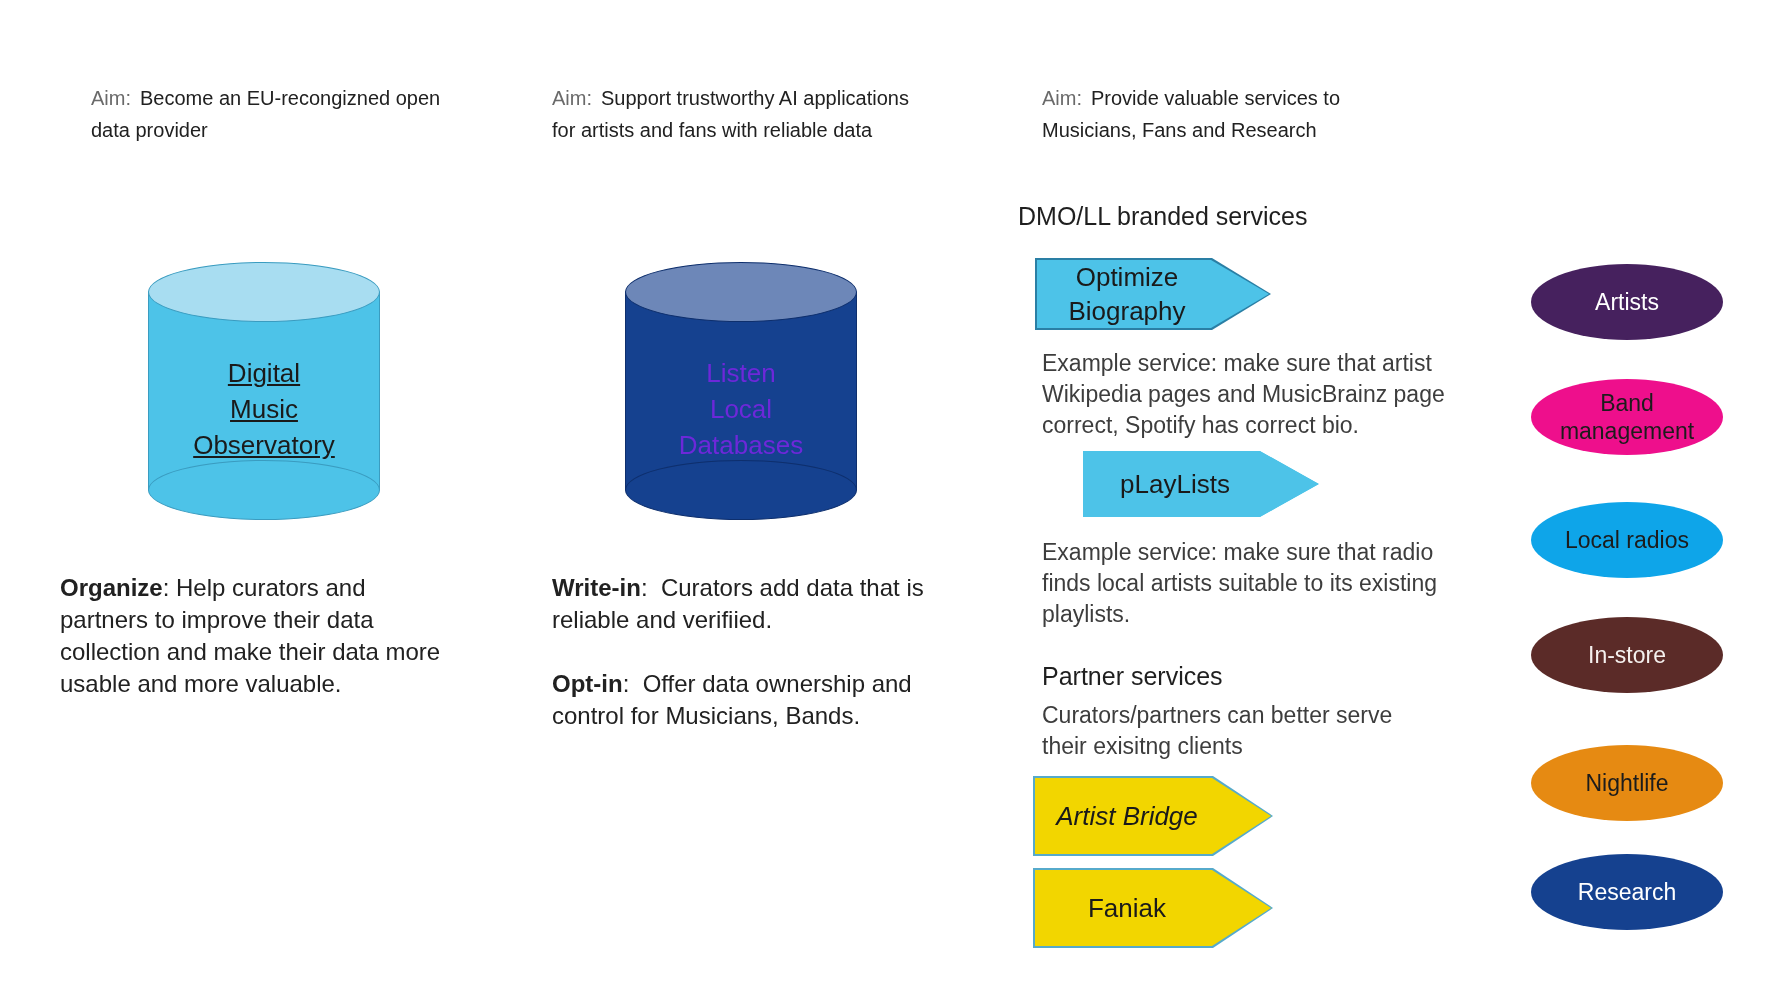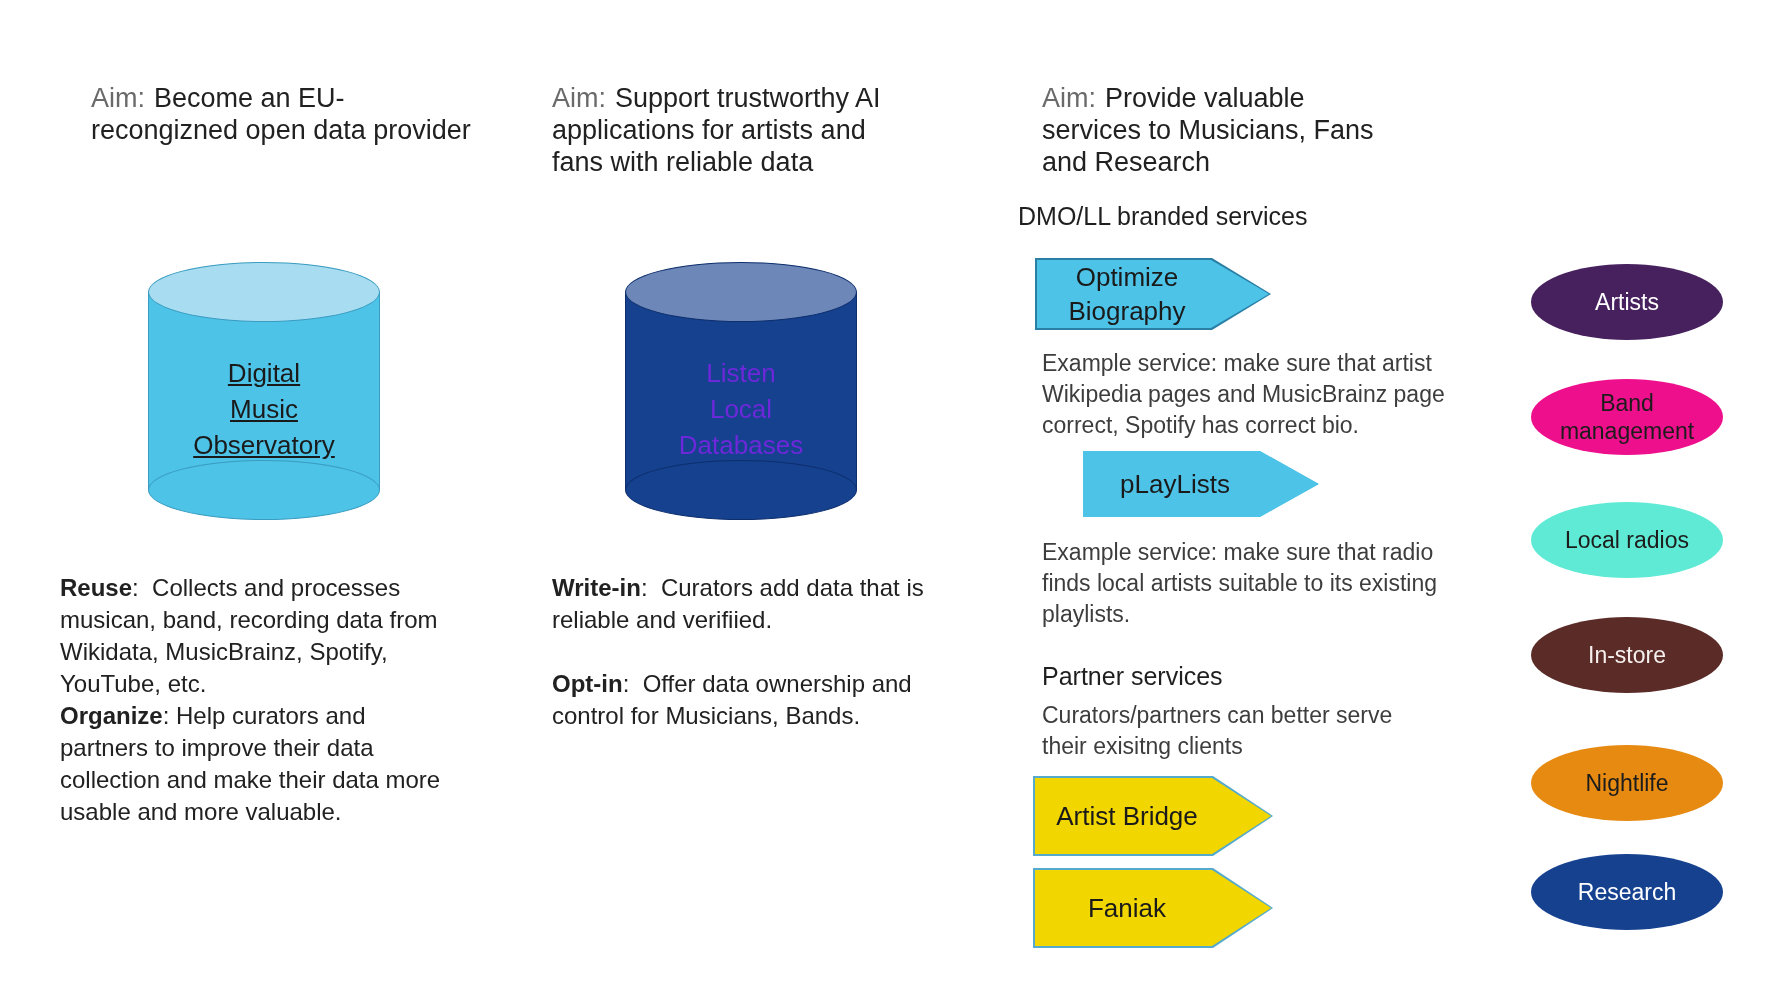--- a/index.html
+++ b/index.html
@@ -6,21 +6,21 @@
   html, body { background: #ffffff; }
   body {
     width: 1792px; height: 1008px;
     position: relative; overflow: hidden;
     font-family: "Liberation Sans", sans-serif;
     color: #212121;
   }
   .abs { position: absolute; }
 
   
-  .aim { font-size: 27px; line-height: 32px; font-weight: 500; color: #212121; }
+  .aim { font-size: 20px; line-height: 32px; font-weight: 500; color: #212121; }
   .aim-label { color: #6a6a6a; font-weight: 400; margin-right: 9px; }
 
   
   .cylinder { width: 232px; height: 258px; }
   .cyl-bottom { position: absolute; left: 0; bottom: 0; width: 232px; height: 60px;
     border-radius: 50%; border: 1px solid; }
   .cyl-body { position: absolute; left: 0; top: 30px; width: 232px; height: 198px;
     border-left: 1px solid; border-right: 1px solid; }
   .cyl-top { position: absolute; left: 0; top: 0; width: 232px; height: 60px;
     border-radius: 50%; border: 1px solid; }
@@ -63,21 +63,20 @@
 <div class="abs cylinder" style="left:148px; top:262px;">
   <div class="cyl-body" style="background: rgb(77, 195, 232); border-color: rgb(58, 156, 192);"></div>
   <div class="cyl-bottom" style="background: rgb(77, 195, 232); border-color: rgb(58, 156, 192);"></div>
   <div class="cyl-top" style="background: rgb(168, 221, 241); border-color: rgb(58, 156, 192);"></div>
   <div class="cyl-label" style="color: rgb(26, 26, 26); text-decoration: underline;">Digital
 Music
 Observatory</div>
 </div>
 
 <div class="abs bodytext" style="left:60px; top:572px; width:396px;">
-  <p><span class="run-label">Reuse</span><span class="run-text">:  Collects and processes musican, band, recording data from Wikidata, MusicBrainz, Spotify, YouTube, etc.</span></p>
   <p><span class="run-label">Organize</span><span class="run-text">: Help curators and partners to improve their data collection and make their data more usable and more valuable.</span></p>
 </div>
 
 <div class="abs aim" style="left:552px; top:82px; width:368px;">
   <span class="aim-label">Aim:</span><span>Support trustworthy AI applications for artists and fans with reliable data</span>
 </div>
 
 <div class="abs cylinder" style="left:625px; top:262px;">
   <div class="cyl-body" style="background: rgb(21, 65, 143); border-color: rgb(14, 47, 109);"></div>
   <div class="cyl-bottom" style="background: rgb(21, 65, 143); border-color: rgb(14, 47, 109);"></div>
@@ -108,31 +107,31 @@
 <div class="arrow flat" style="left: 1035px; top: 451px; width: 236px; height: 66px; background: rgb(77, 195, 232); margin-left: 48px;">
   <div class="arrow-inner" style="background: rgb(77, 195, 232);">pLayLists</div>
 </div>
 
 <div class="abs desc" style="left:1042px; top:537px; width:420px;">Example service: make sure that radio finds local artists suitable to its existing playlists.</div>
 
 <div class="abs section-heading" style="left:1042px; top:660px;">Partner services</div>
 
 <div class="abs desc" style="left:1042px; top:700px; width:390px;">Curators/partners can better serve their exisitng clients</div>
 
-<div class="arrow" style="left: 1033px; top: 776px; width: 240px; height: 80px; background: rgb(86, 170, 203);">
+<div class="arrow" style="left: 1033px; top: 776px; width: 240px; height: 80px; background: rgb(86, 170, 203); font-style: italic;">
   <div class="arrow-inner" style="background: rgb(242, 214, 0);">Artist Bridge</div>
 </div>
 
 <div class="arrow" style="left: 1033px; top: 868px; width: 240px; height: 80px; background: rgb(86, 170, 203);">
   <div class="arrow-inner" style="background: rgb(242, 214, 0);">Faniak</div>
 </div>
 
 <div class="ellipse" style="top: 264px; background: rgb(70, 33, 94); color: rgb(255, 255, 255);">Artists</div>
 
 <div class="ellipse" style="top: 379px; background: rgb(238, 15, 140); color: rgb(28, 28, 28);">Band management</div>
 
-<div class="ellipse" style="top: 502px; background: #5eead4; color: rgb(28, 28, 28);">Local radios</div>
+<div class="ellipse" style="top: 502px; background: #0ea5e9; color: rgb(28, 28, 28);">Local radios</div>
 
 <div class="ellipse" style="top: 617px; background: rgb(91, 43, 40); color: rgb(245, 240, 238);">In-store</div>
 
 <div class="ellipse" style="top: 745px; background: rgb(230, 138, 18); color: rgb(28, 28, 28);">Nightlife</div>
 
 <div class="ellipse" style="top: 854px; background: rgb(21, 65, 143); color: rgb(255, 255, 255);">Research</div>
 
 </body></html>

